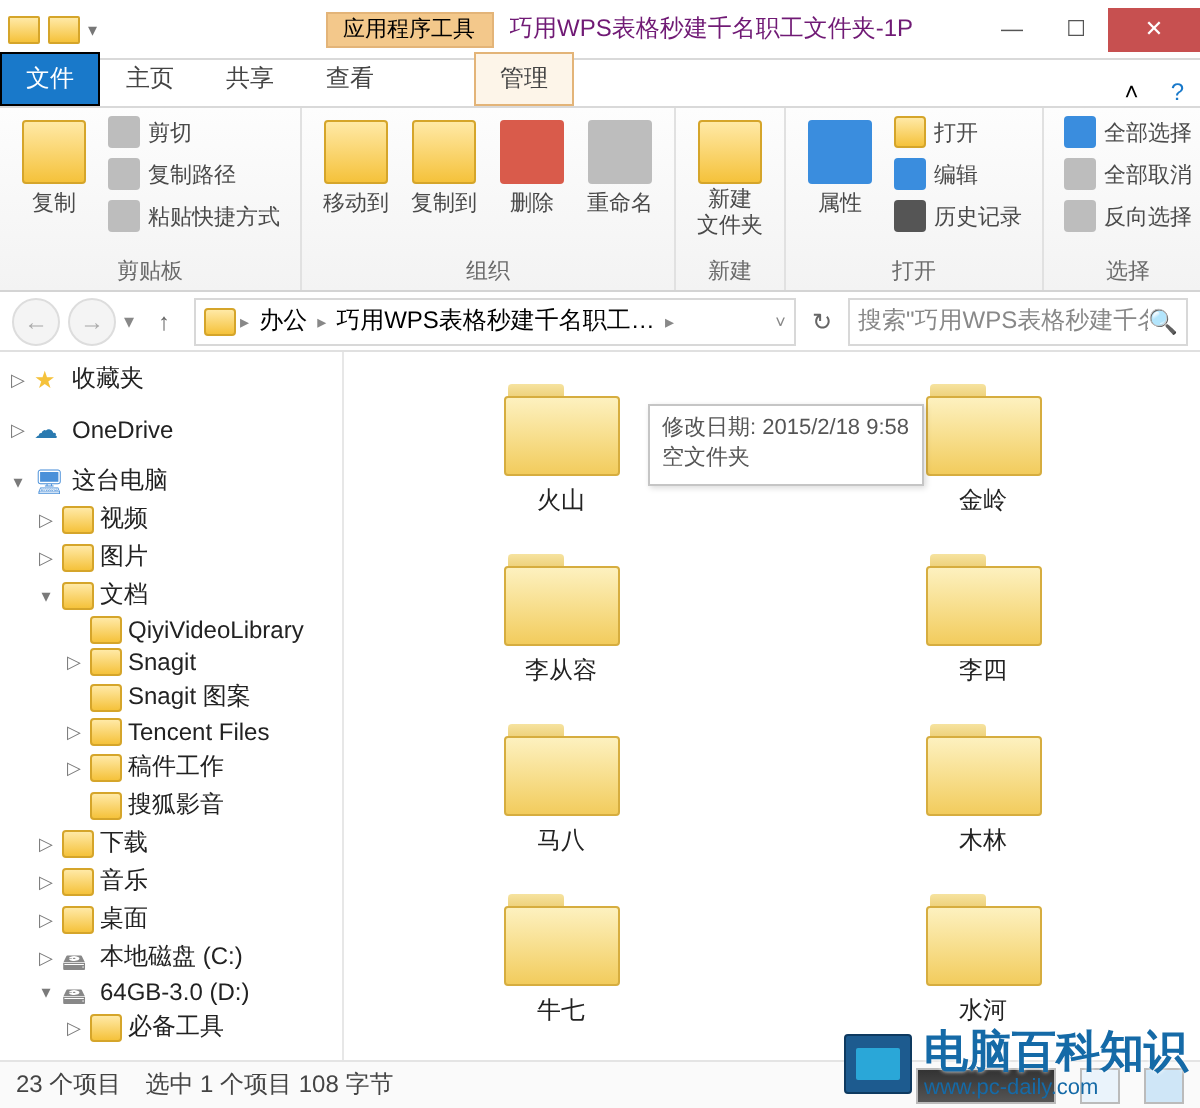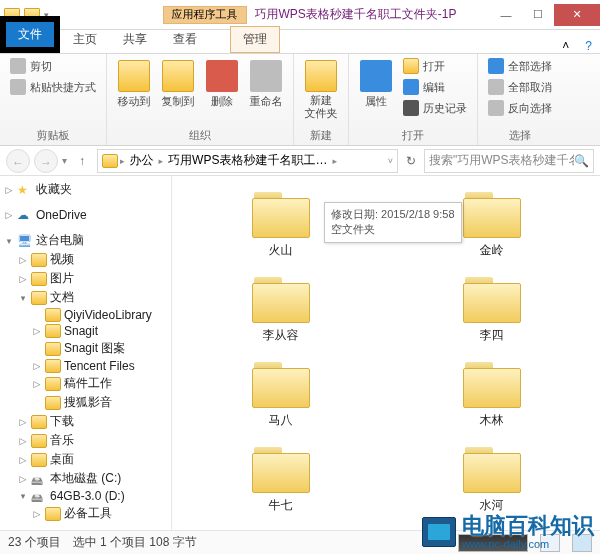--- a/index.html
+++ b/index.html
@@ -11,21 +11,21 @@
 .titlebar .ql .folder-ic { width:16px; height:14px; background:linear-gradient(#ffe9a6,#f5c23b); border:1px solid #d5a52a; border-radius:1px; }
 .titlebar .ctx-tab { background:#f3c88b; height:18px; padding:0 8px; margin-left:110px; font-size:11px; display:flex; align-items:center; border:1px solid #e3b478; }
 .titlebar .title { margin-left:8px; font-size:12px; color:#701a75; flex:1; white-space:nowrap; overflow:hidden; }
 .titlebar .wbtns { display:flex; }
 .titlebar .wbtn { width:32px; height:22px; display:flex; align-items:center; justify-content:center; font-size:11px; color:#555; }
 .titlebar .wbtn.close { background:#c75050; color:#fff; width:46px; height:22px; }
 
 
 .tabs { height:24px; background:#fff; display:flex; align-items:flex-end; border-bottom:1px solid #d9d9d9; }
 .tabs .tab { padding:4px 12px; font-size:12px; color:#444; border:1px solid transparent; }
-.tabs .tab.file { background:#1979ca; color:#fff; border:6px solid #000000; }
+.tabs .tab.file { background:#1979ca; color:#fff; border:1px solid #000000; }
 .tabs .tab.ctx { border:1px solid #e3b478; background:#fdf5e9; }
 .tabs .spacer { flex:1; }
 .tabs .help { padding:0 8px; color:#1979ca; }
 .tabs .caret { padding:0 8px; }
 
 
 .ribbon { height:92px; background:linear-gradient(#fdfdfd,#f3f3f3); border-bottom:1px solid #d4d4d4; display:flex; font-size:11px; color:#4a4a4a; }
 .rgroup { border-right:1px solid #e1e1e1; padding:2px 6px 0 6px; display:flex; flex-direction:column; }
 .rgroup .row { display:flex; gap:2px; }
 .rgroup .lbl { text-align:center; font-size:11px; color:#6a6a6a; padding:2px 0 2px 0; margin-top:auto; }
@@ -106,33 +106,41 @@
     <div class="wbtn">☐</div>
     <div class="wbtn close">✕</div>
   </div>
 </div>
 
 <div class="tabs">
   <div class="tab file">文件</div>
   <div class="tab">主页</div>
   <div class="tab">共享</div>
   <div class="tab">查看</div>
-  <div class="tab ctx" style="margin-left:20px">管理</div>
+  <div class="tab ctx" style="margin-left:37px">管理</div>
   <div class="spacer"></div>
   <div class="caret">˄</div>
   <div class="help">?</div>
 </div>
 
 <div class="ribbon">
   <div class="rgroup">
     <div class="row">
+      <div class="bigbtn">
+        <div class="bi ic-folder"></div>
+        <span>复制</span>
+      </div>
       <div class="vstack">
         <div class="smallbtn">
             <div class="si ic-gray"></div>
             <span>剪切</span>
+          </div>
+        <div class="smallbtn">
+            <div class="si ic-gray"></div>
+            <span>复制路径</span>
           </div>
         <div class="smallbtn">
             <div class="si ic-gray"></div>
             <span>粘贴快捷方式</span>
           </div>
       </div>
     </div>
     <div class="lbl">剪贴板</div>
   </div>
 

